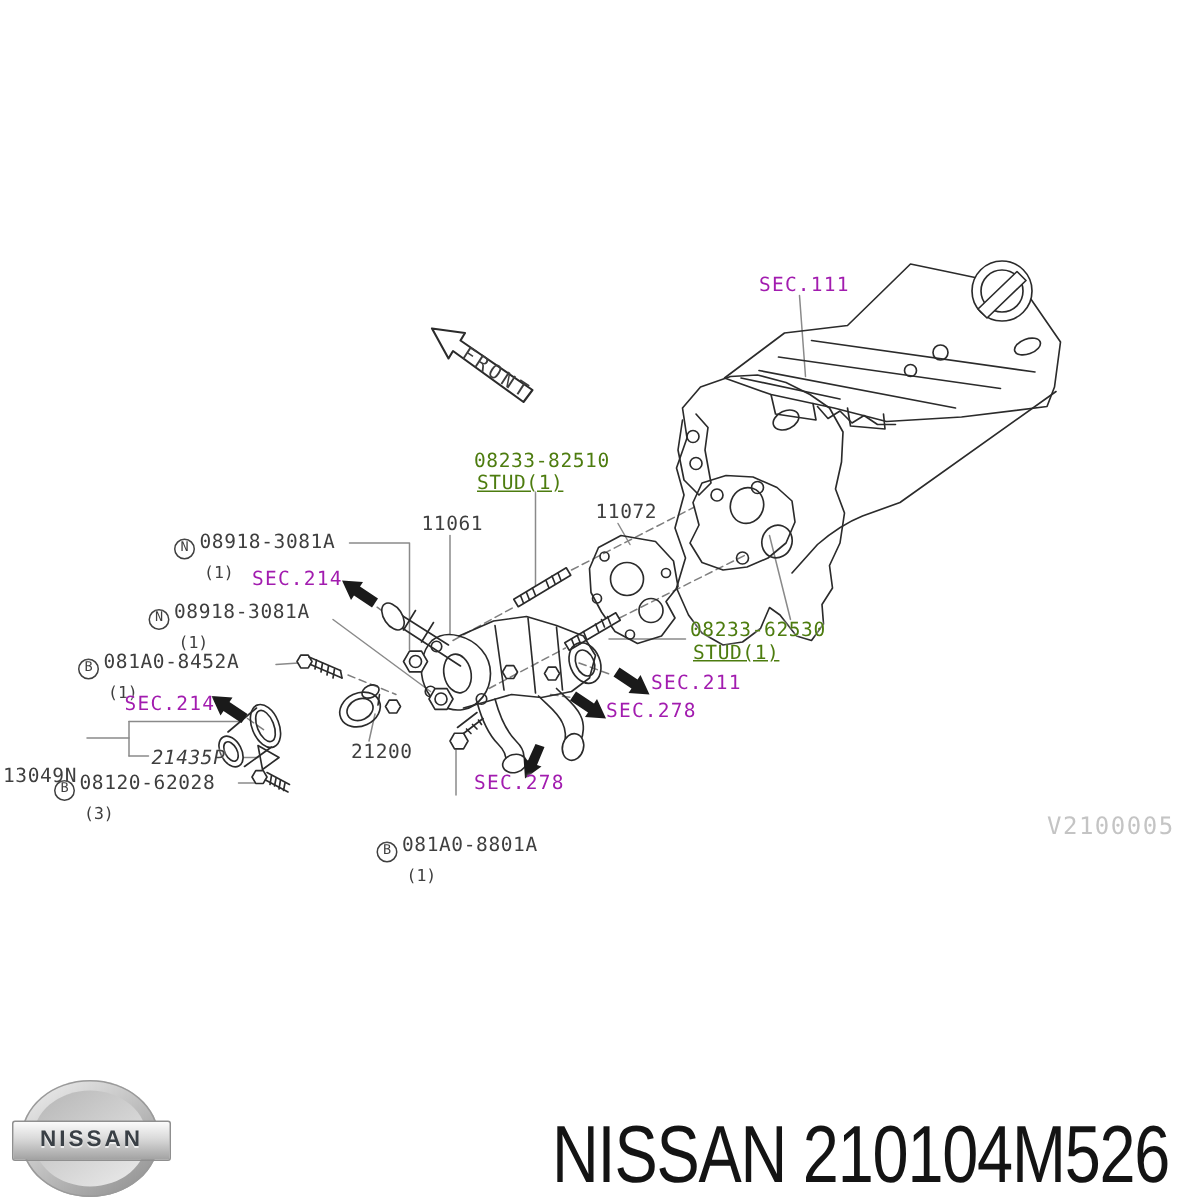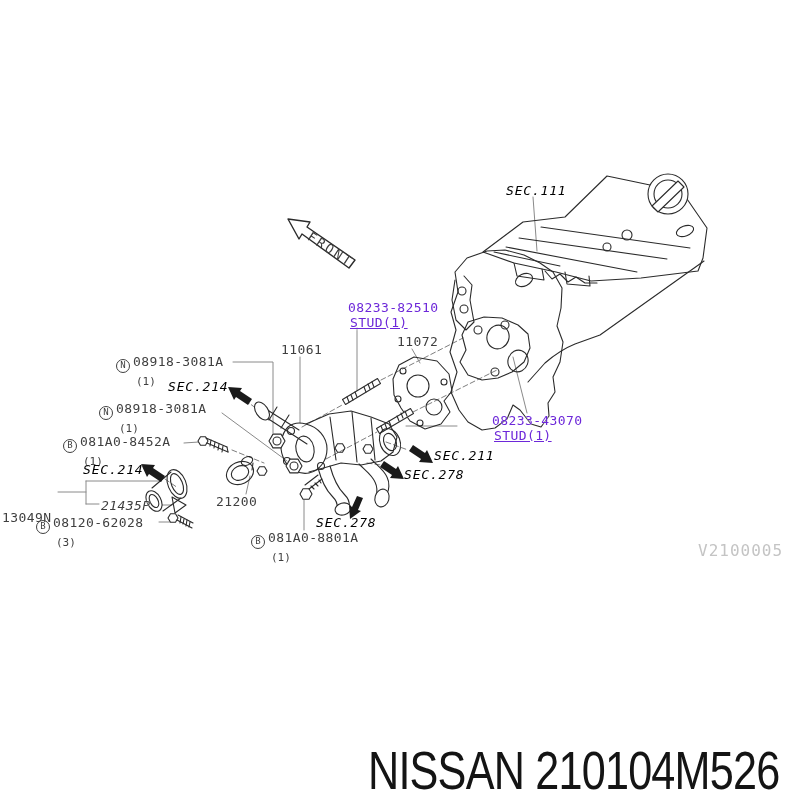--- a/index.html
+++ b/index.html
@@ -8,24 +8,24 @@
   #art{position:absolute;left:0;top:0;}
   #art path,#art line,#art circle,#art ellipse,#art polygon,#art polyline{
       stroke:#2b2b2b;fill:none;stroke-width:1.1;stroke-linecap:round;stroke-linejoin:round;}
   #art .leader{stroke:#8a8a8a;stroke-width:1;}
   #art .dash{stroke:#7e7e7e;stroke-width:1;stroke-dasharray:5 3;}
   #art .sec-arrow{fill:#1a1a1a;stroke:none;}
   #art .front-arrow-shape{fill:#ffffff;stroke:#2b2b2b;stroke-width:1.4;}
   #art .wf{fill:#ffffff;}
   .lbl{position:absolute;font-size:13px;color:#3f3f3f;letter-spacing:.4px;
        white-space:nowrap;line-height:13px;text-shadow:0 0 2px #fff;}
-  .lbl.gray{color:#6d28d9;margin-left:32px;}
+  .lbl.gray{color:#4d7c0f;}
   .lbl .l2{margin-top:2px;margin-left:2px;text-decoration:underline;}
   .lbl .cnt{font-size:11px;margin-top:2px;margin-left:20px;letter-spacing:0;}
-  .sec{font-size:13px;letter-spacing:.8px;color:#000000;font-style:italic;}
+  .sec{font-size:13px;letter-spacing:.8px;color:#a21caf;}
   .circ{display:inline-block;box-sizing:border-box;width:14px;height:14px;border:1.3px solid #3f3f3f;
         border-radius:50%;font-size:9px;line-height:11px;text-align:center;margin-right:3px;
         vertical-align:-2px;letter-spacing:0;}
   .front-label{position:absolute;left:313px;top:229px;transform:rotate(33deg);transform-origin:0 0;
         font-size:13px;letter-spacing:2.5px;color:#3d3d3d;}
   .watermark{position:absolute;left:698px;top:541px;font-size:16px;color:#c4c4c4;letter-spacing:1px;}
   .part-title{position:absolute;left:368px;top:739px;font-family:"Liberation Sans",sans-serif;
         font-size:54px;color:#141414;letter-spacing:-1px;transform:scaleX(.8);
         transform-origin:0 0;white-space:nowrap;}
   .logo{position:absolute;left:8px;top:720px;width:104px;height:78px;}
@@ -218,51 +218,57 @@
     <div class="cnt">(1)</div>
   </div>
 
   <div class="lbl sec" style="left:168px;top:380px;">SEC.214</div>
 
   <div class="lbl" style="left:99px;top:402px;">
     <span class="circ">N</span><span>08918-3081A</span>
     <div class="cnt">(1)</div>
   </div>
 
-  <div class="lbl" style="left:63px;top:435px;">
+  <div class="lbl" style="left:52px;top:435px;">
     <span class="circ">B</span><span>081A0-8452A</span>
     <div class="cnt">(1)</div>
   </div>
 
   <div class="lbl sec" style="left:83px;top:463px;">SEC.214</div>
 
   <div class="lbl" style="left:2px;top:511px;">13049N</div>
   <div class="lbl" style="left:101px;top:499px;font-style:italic;">21435P</div>
-  <div class="lbl" style="left:216px;top:495px;text-align:right;">21200</div>
+  <div class="lbl" style="left:234px;top:495px;text-align:right;">21200</div>
 
   <div class="lbl" style="left:36px;top:516px;">
     <span class="circ">B</span><span>08120-62028</span>
     <div class="cnt">(3)</div>
   </div>
 
   <div class="lbl sec" style="left:316px;top:516px;">SEC.278</div>
 
-  <div class="lbl" style="left:251px;top:531px;">
+  <div class="lbl" style="left:251px;top:557px;">
     <span class="circ">B</span><span>081A0-8801A</span>
     <div class="cnt">(1)</div>
   </div>
 
   <div class="lbl gray" style="left:460px;top:414px;">
-    <div>08233-43070</div>
+    <div>08233-62530</div>
     <div class="l2">STUD(1)</div>
   </div>
 
   <div class="lbl sec" style="left:434px;top:449px;">SEC.211</div>
   <div class="lbl sec" style="left:404px;top:468px;">SEC.278</div>
 
   <div class="front-label">FRONT</div>
 
   <div class="watermark">V2100005</div>
 
+  <div class="logo">
+    <div class="logo-ring">
+      <div class="logo-ring-inner"></div>
+    </div>
+    <div class="logo-bar">NISSAN</div>
+  </div>
 
   <div class="part-title">NISSAN 210104M526</div>
 
 </div>
 
 </body></html>

